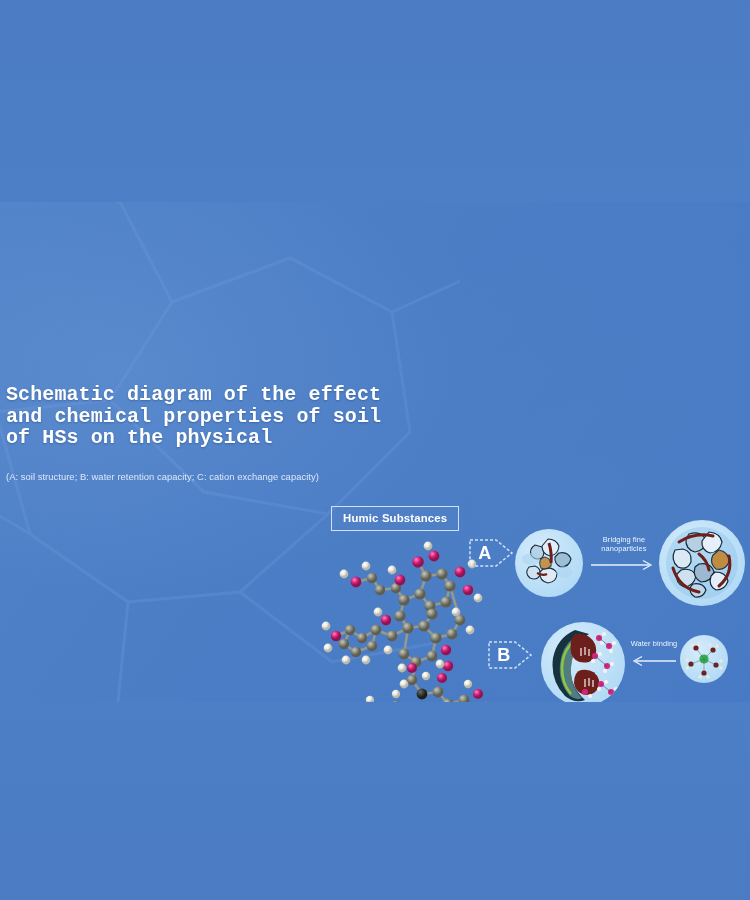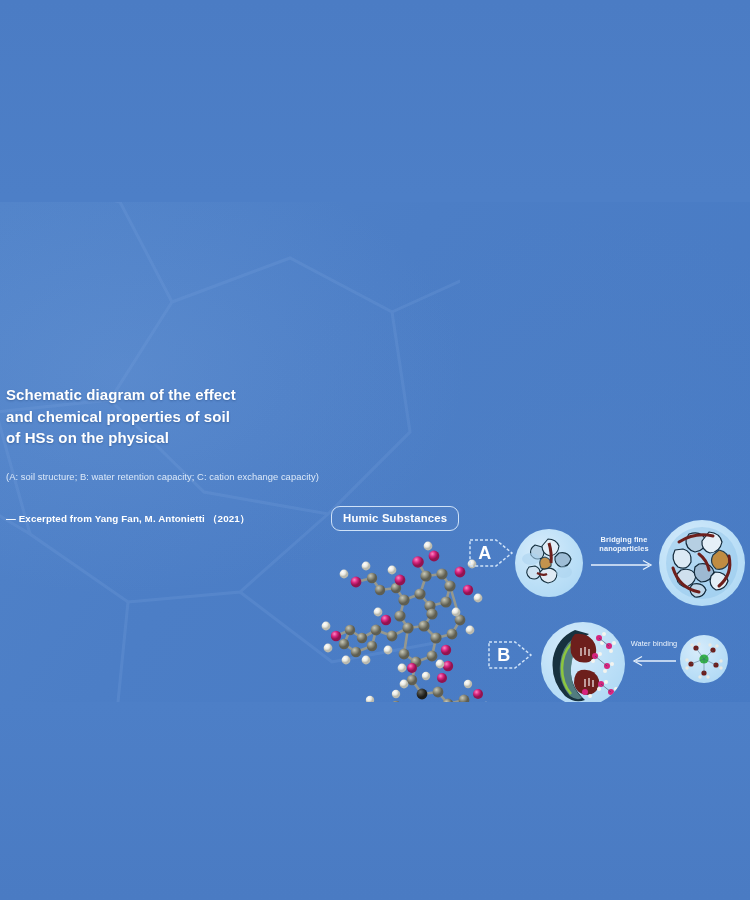--- a/index.html
+++ b/index.html
@@ -59,26 +59,27 @@
 
   
   #text-block {
     position: absolute;
     left: 6px;
     top: 182px;
     width: 340px;
   }
   .title-line {
     color: #ffffff;
-    font-size: 15px;
+    font-size: 20px;
     font-weight: bold;
     line-height: 21.5px;
     letter-spacing: .1px;
     text-shadow: 0 1px 2px rgba(20,50,95,.35);
     white-space: nowrap;
+    font-family: Liberation Mono, monospace;
   }
   #subtitle {
     margin-top: 22px;
     color: #dce9f9;
     font-size: 9.4px;
     line-height: 12px;
     letter-spacing: .05px;
     white-space: nowrap;
   }
   #attribution {
@@ -90,21 +91,21 @@
     white-space: nowrap;
   }
 
   
   #hs-pill {
     position: absolute;
     left: 331px;
     top: 304px;
     padding: 5px 11px 6px;
     border: 1.4px solid #cfe2f8;
-    border-radius: 9px;
+    border-radius: 0;
     color: #ffffff;
     font-size: 11.4px;
     font-weight: bold;
     letter-spacing: .15px;
     white-space: nowrap;
     background: rgba(255,255,255,.02);
   }
 
   
   #molecule {
@@ -164,21 +165,21 @@
     position: absolute;
     color: #eef5fd;
     font-size: 7.4px;
     line-height: 9px;
     text-align: center;
     letter-spacing: .1px;
     white-space: nowrap;
   }
 
   #conn-a { left: 589px; top: 356px; width: 68px; height: 14px; }
-  #cap-a  { left: 579px; top: 333px; width: 90px; font-weight: bold; }
+  #cap-a  { left: 579px; top: 333px; width: 90px; }
 
   #conn-b { left: 630px; top: 452px; width: 48px; height: 14px; }
   #cap-b  { left: 622px; top: 437px; width: 64px; }
 </style>
 </head>
 <body>
 
 <div id="stage">
 
   <div id="slide">
@@ -194,21 +195,20 @@
       <polyline points="70,12 120,-30"></polyline>
     </svg>
 
     <div id="slide-glow"></div>
 
     <div id="text-block">
       <div class="title-line">Schematic diagram of the effect</div>
       <div class="title-line">and chemical properties of soil</div>
       <div class="title-line">of HSs on the physical</div>
       <div id="subtitle">(A: soil structure; B: water retention capacity; C: cation exchange capacity)</div>
-      <div id="attribution">— Excerpted from Yang Fan, M. Antonietti （2021）</div>
     </div>
 
     <div id="hs-pill">Humic Substances</div>
 
     <svg id="molecule" viewBox="0 0 210 280" aria-hidden="true">
       <defs>
         <radialGradient id="gC" cx="35%" cy="30%">
           <stop offset="0%" stop-color="#c9c9b8"></stop>
             <stop offset="55%" stop-color="#8d8d7e"></stop>
             <stop offset="100%" stop-color="#5e5e52"></stop>

